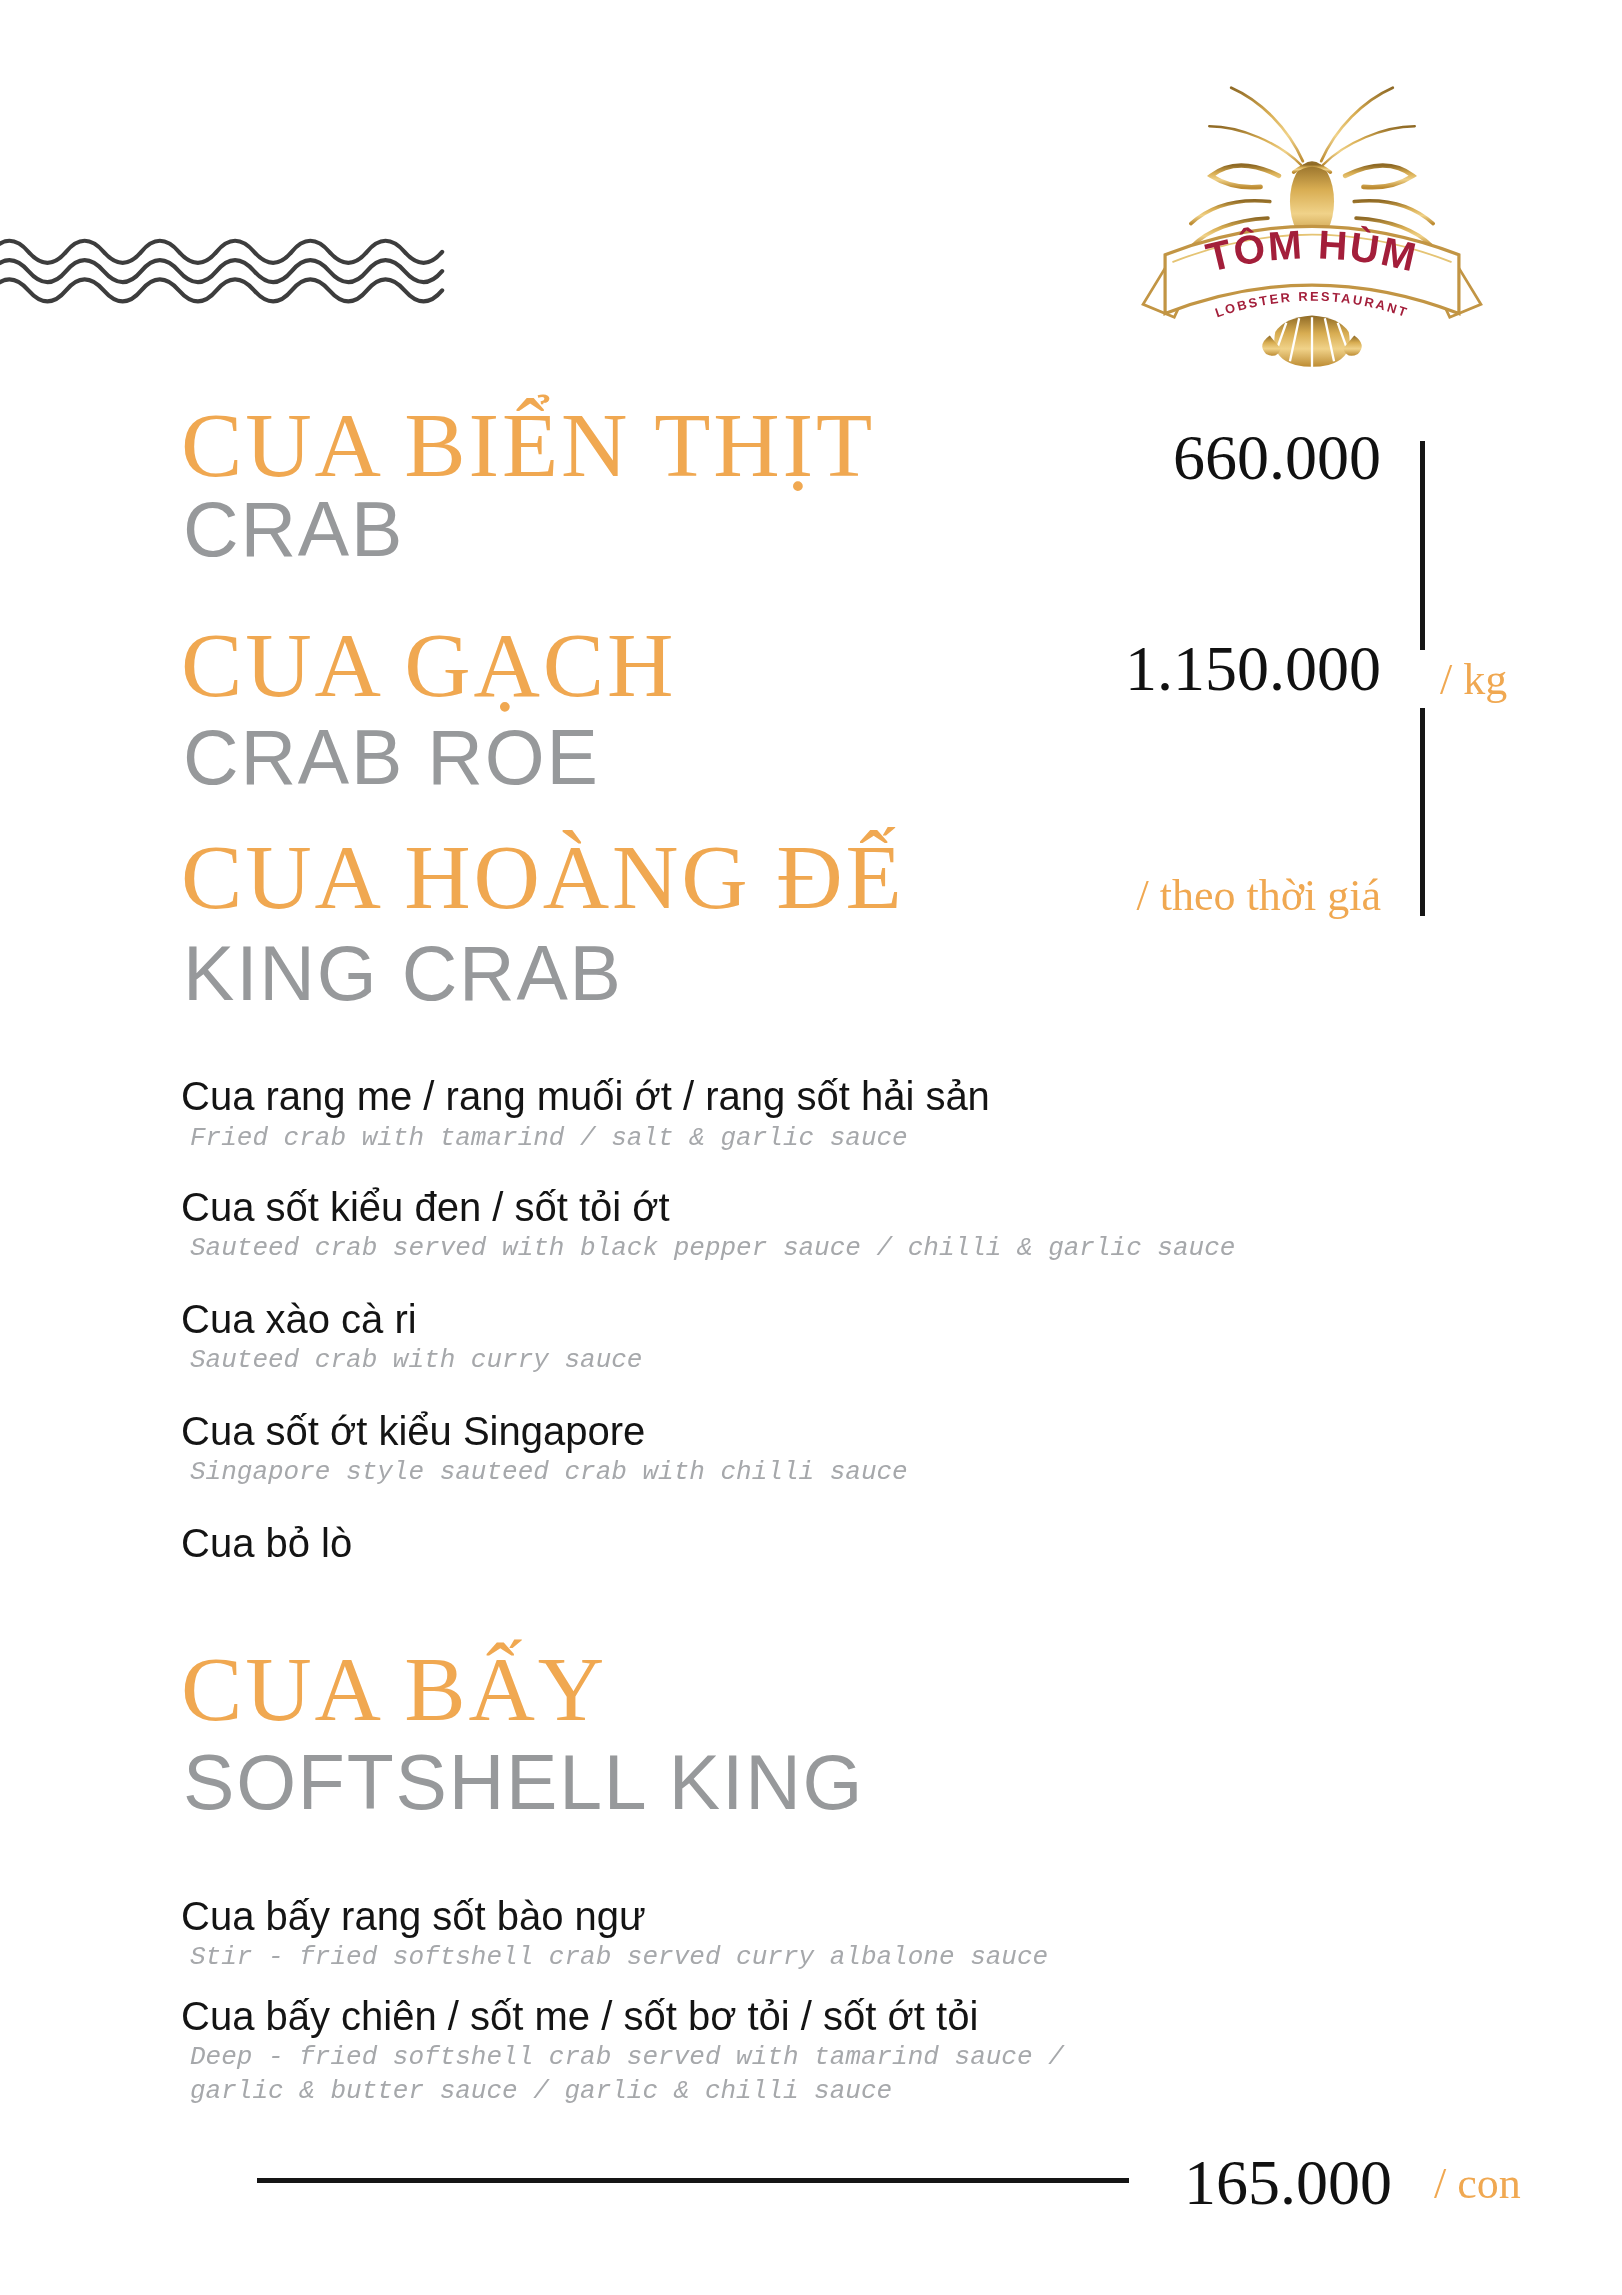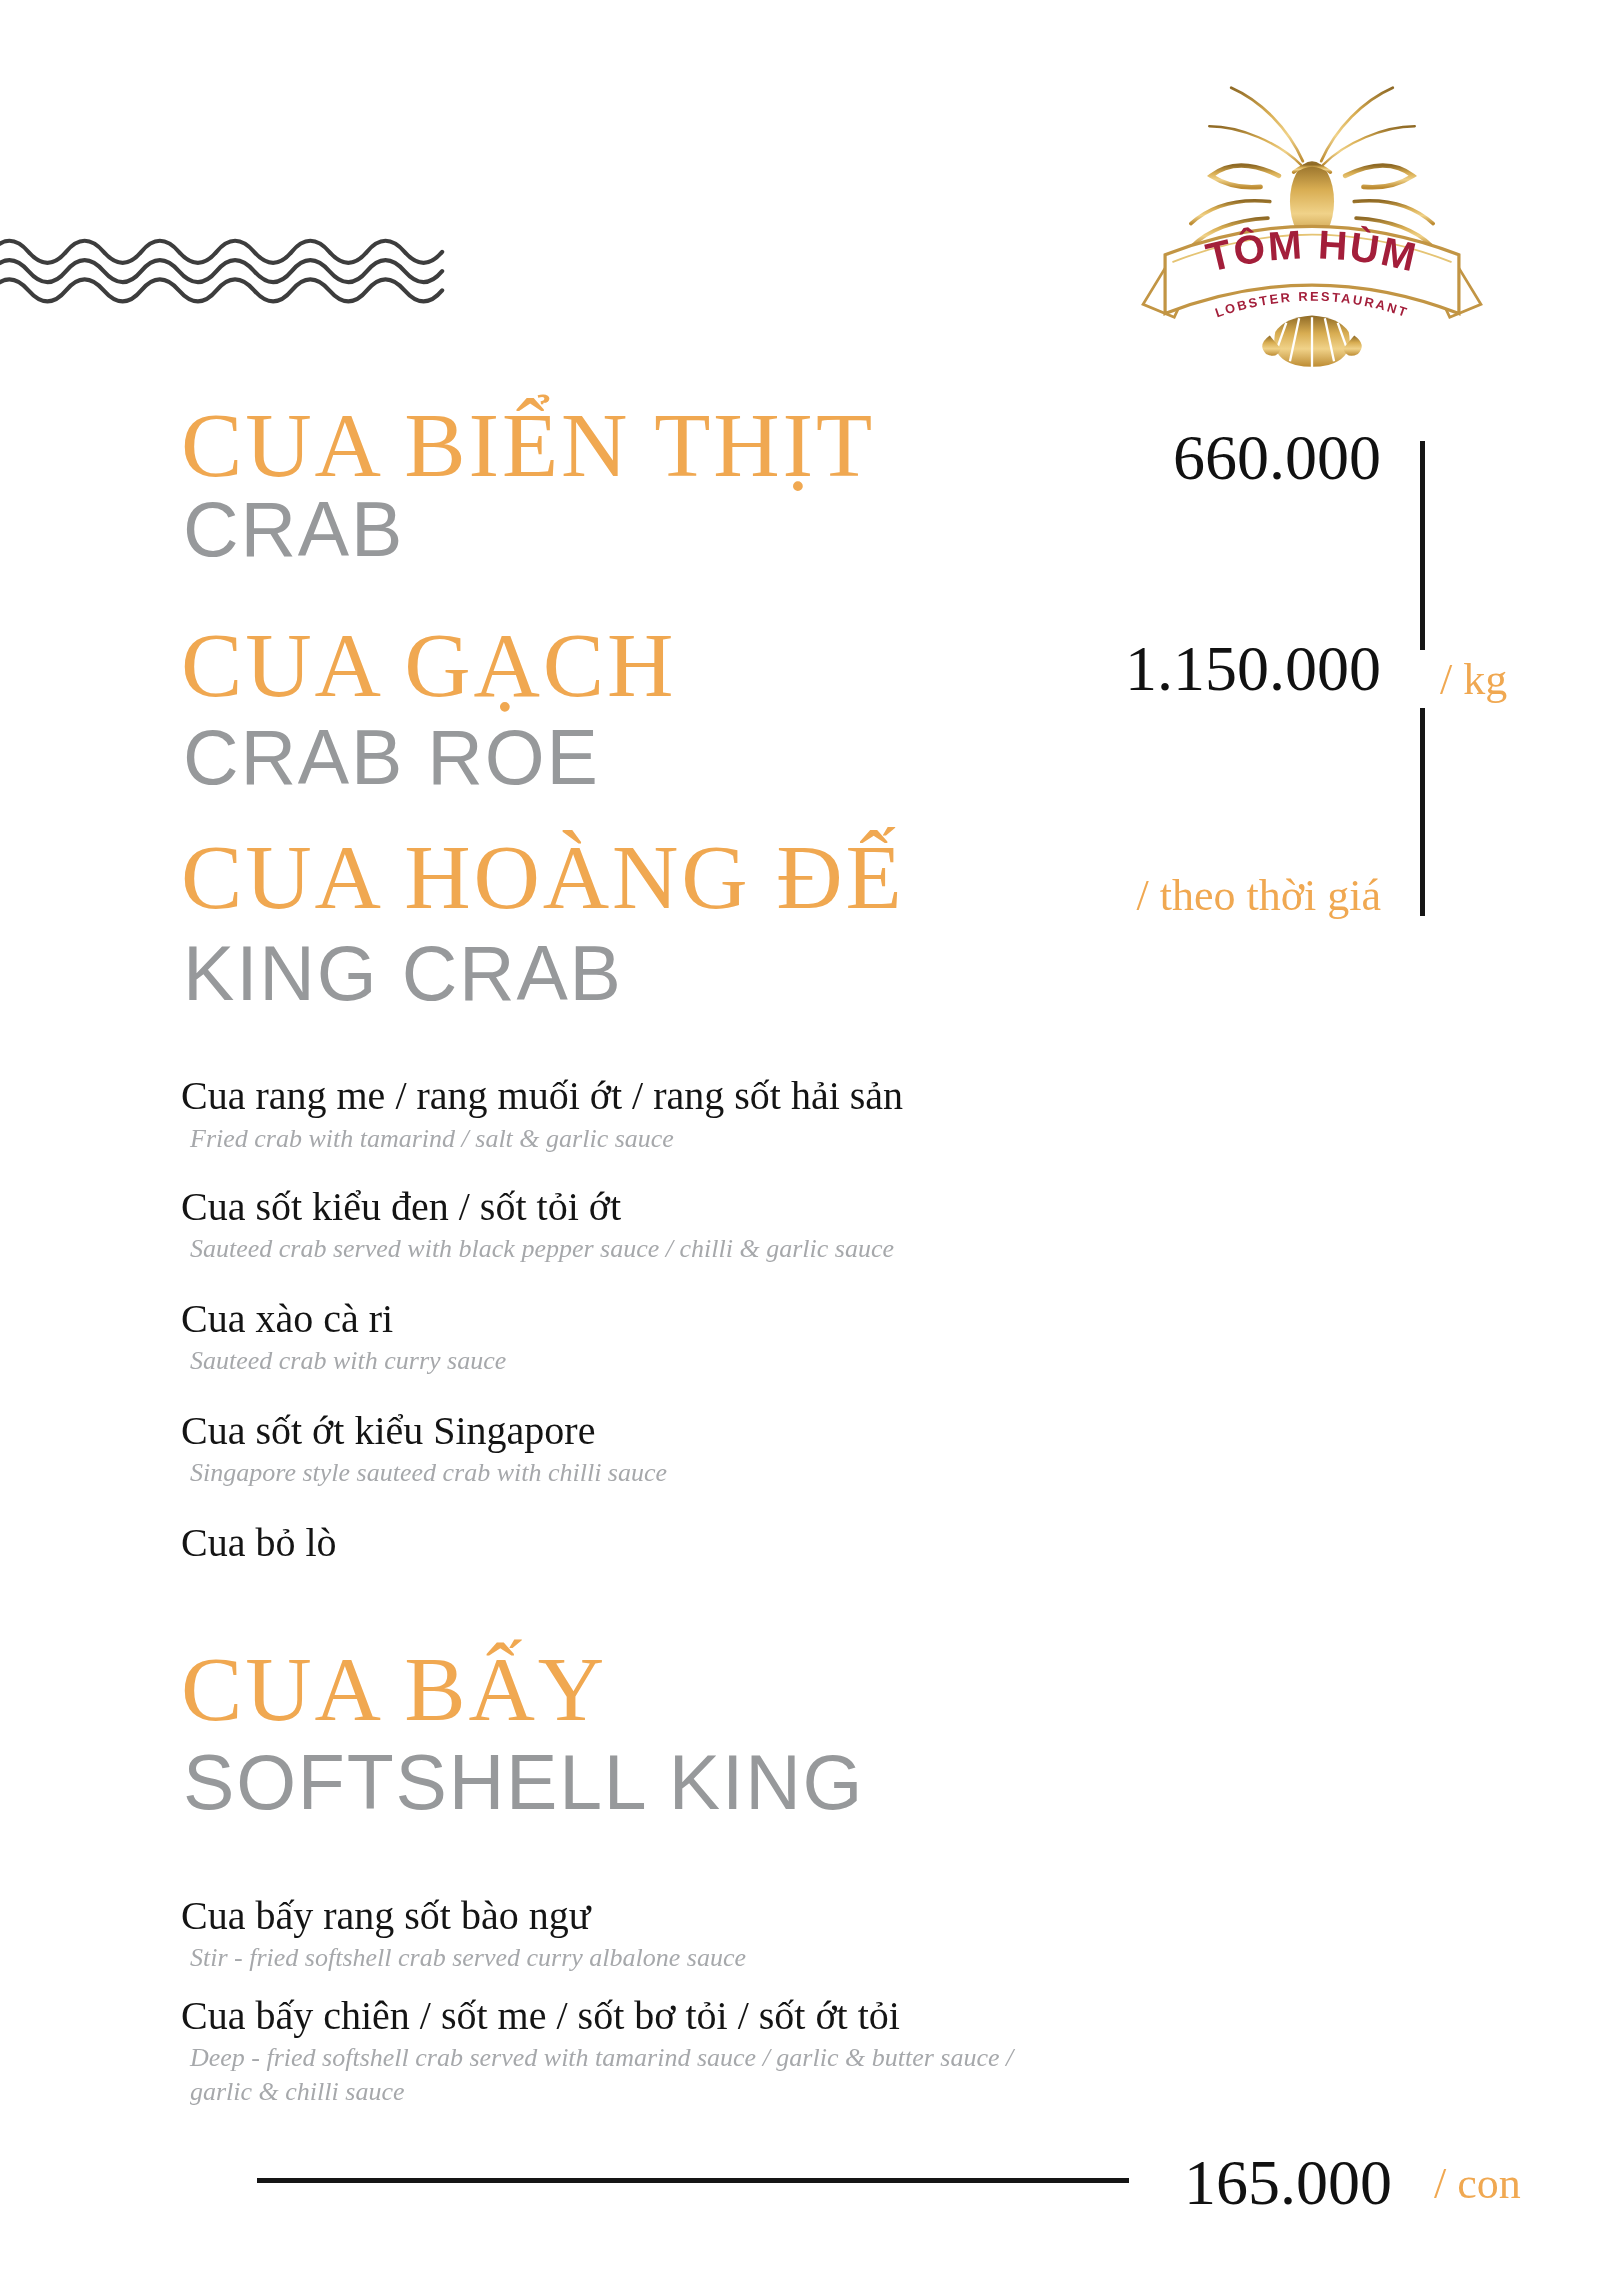--- a/index.html
+++ b/index.html
@@ -7,23 +7,23 @@
         font-family:"Liberation Serif",serif;}
   .abs{position:absolute;}
   .h-vi{font-family:"Liberation Serif",serif;font-size:92px;line-height:1;color:#F0A851;
         letter-spacing:2.8px;white-space:nowrap;}
   .h-en{font-family:"Liberation Sans",sans-serif;font-size:77px;line-height:1;color:#97999B;
         letter-spacing:1.8px;white-space:nowrap;}
   .price{font-family:"Liberation Serif",serif;font-size:64px;line-height:1;color:#111111;
          white-space:nowrap;}
   .unit{font-family:"Liberation Serif",serif;font-size:44px;line-height:1;color:#F0A851;
         white-space:nowrap;}
-  .item-name{font-family:Liberation Serif, serif;font-size:40px;line-height:1.1;color:#141414;
+  .item-name{font-family:Liberation Sans, sans-serif;font-size:40px;line-height:1.1;color:#141414;
              white-space:nowrap;}
-  .item-desc{font-family:Liberation Serif, serif;font-style:italic;font-size:26px;
+  .item-desc{font-family:Liberation Mono, monospace;font-style:italic;font-size:26px;
              line-height:1.3;color:#A6A8AB;}
   .vline{width:4.6px;background:#151515;}
   .rule{height:4.6px;background:#151515;}
 </style>
 </head>
 <body>
 
 <div class="page">
 
   <svg class="abs" style="left:0;top:237px;" width="455" height="70" viewBox="0 0 496 76">

